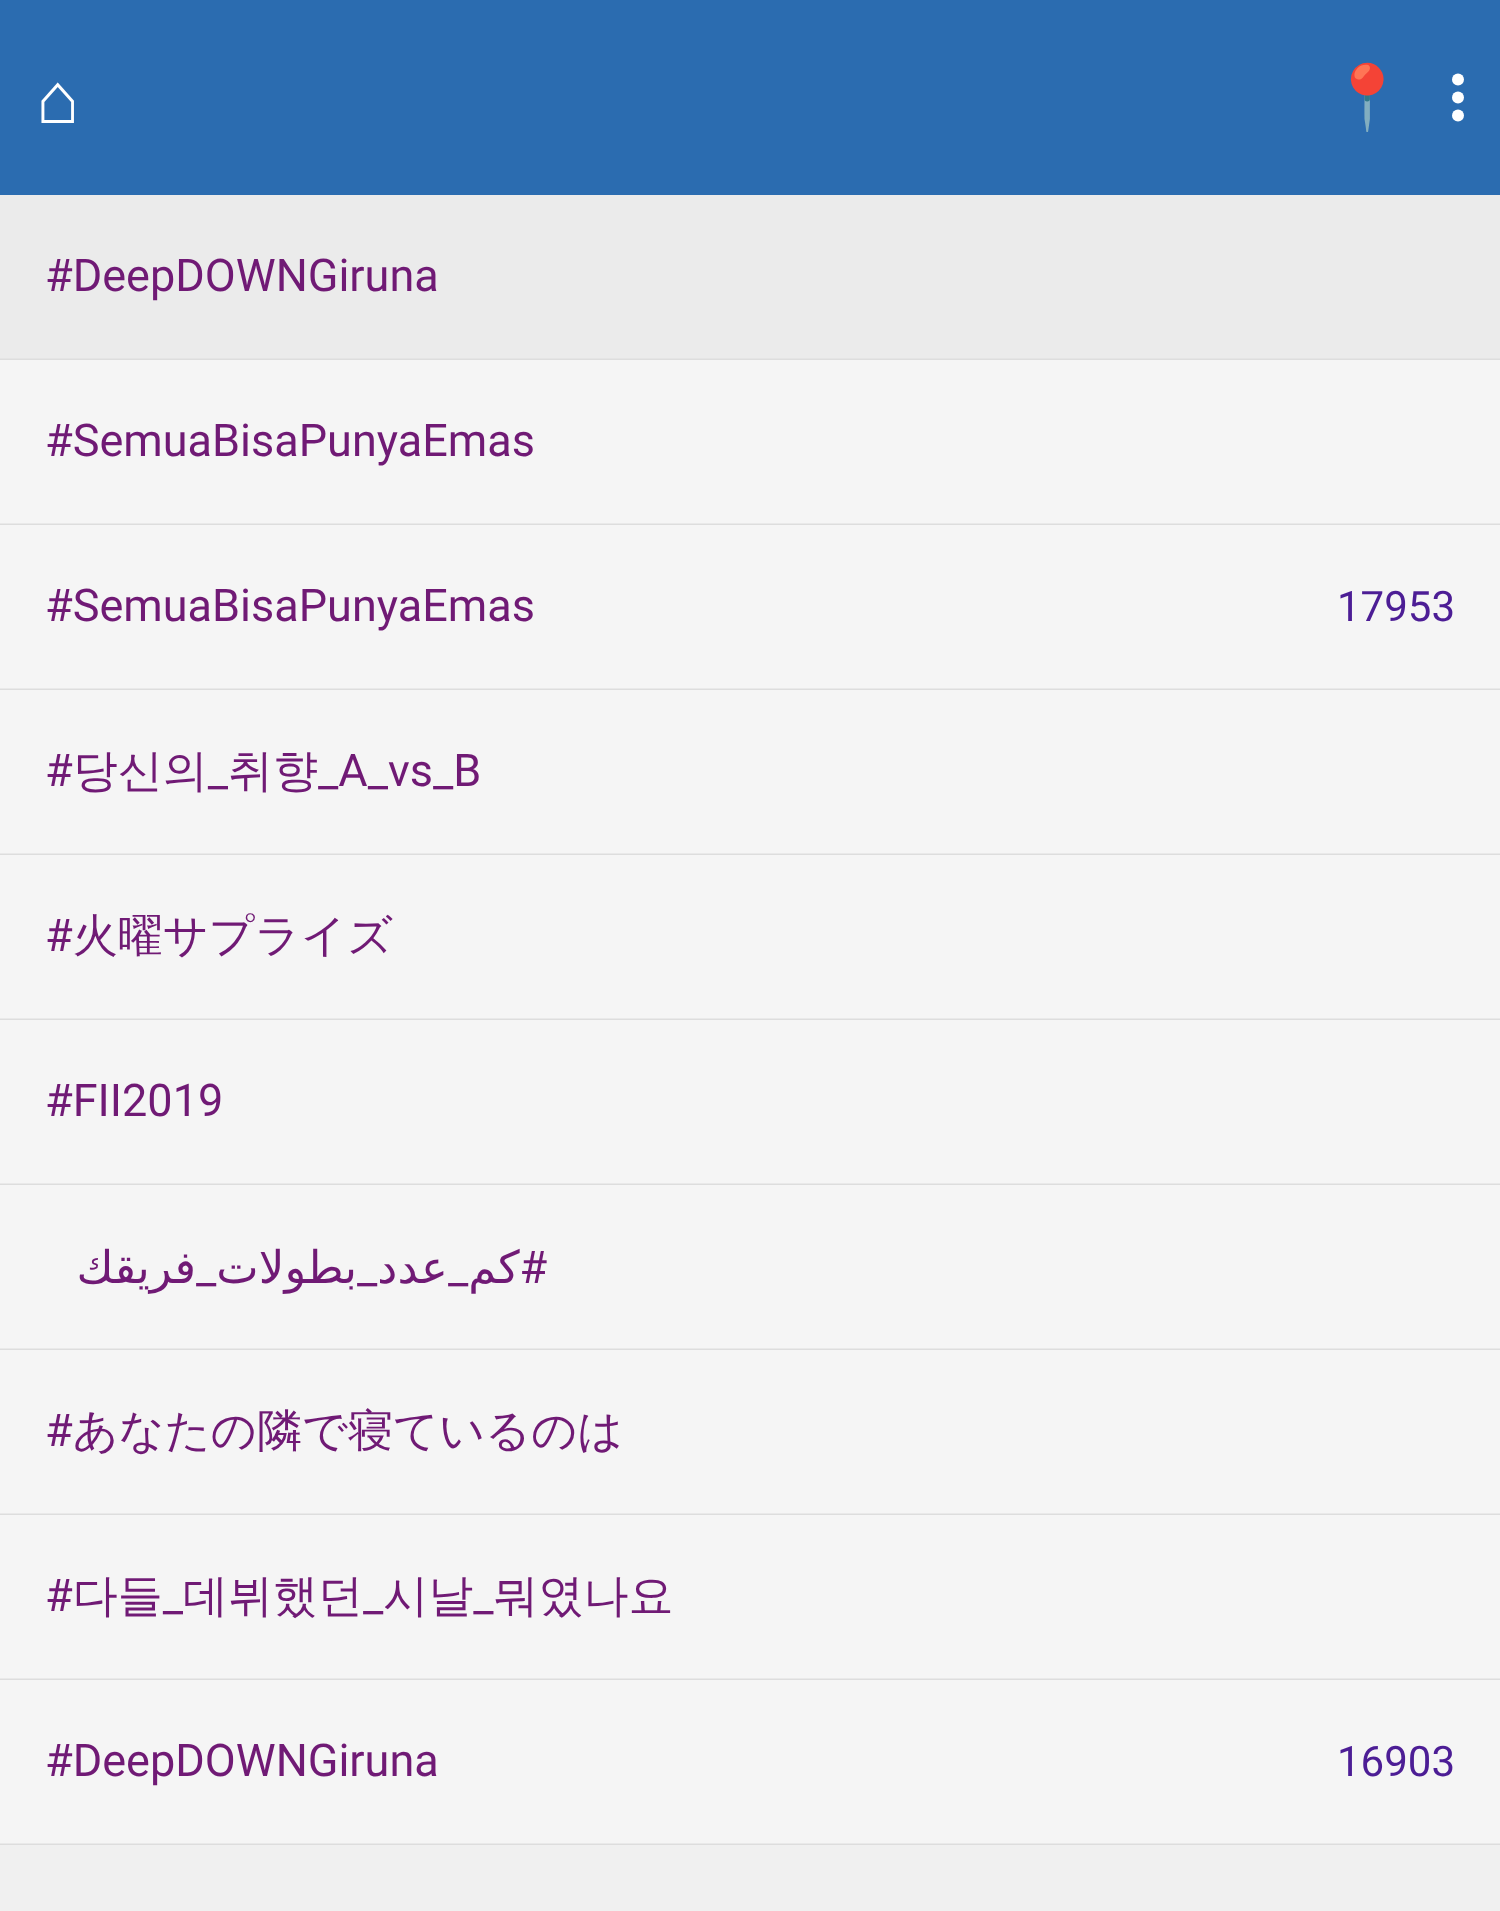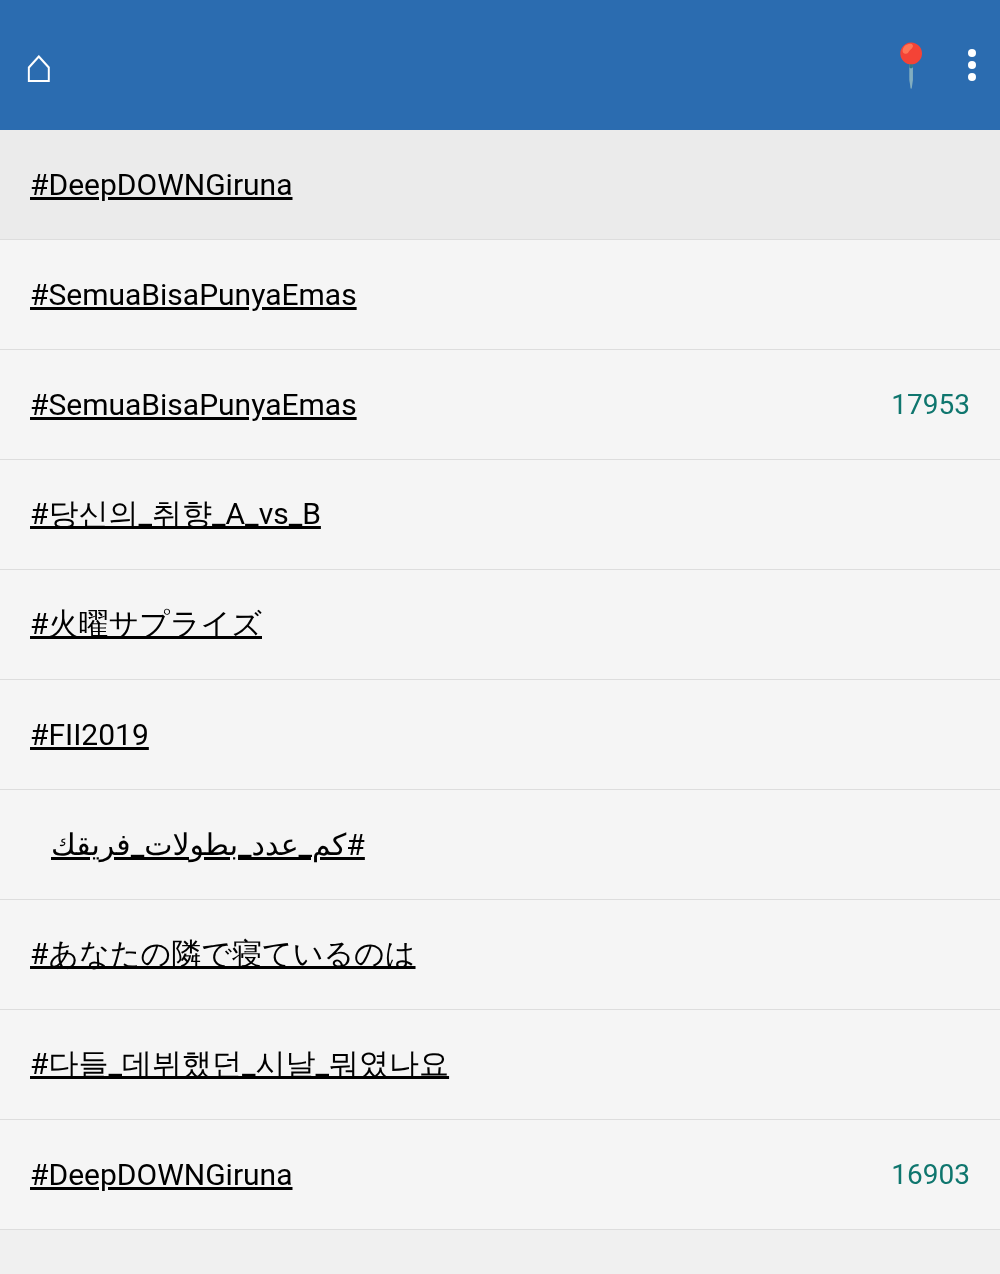--- a/index.html
+++ b/index.html
@@ -85,35 +85,34 @@
       min-height: 110px;
       cursor: pointer;
     }
 
     .trend-item:first-child {
       background: #ebebeb;
     }
 
     .trend-name {
       font-size: 30px;
-      color: #000000;
+      color: #701a75;
       font-weight: 400;
-      text-decoration: underline;
     }
 
     .trend-name.arabic {
       direction: rtl;
       text-align: right;
       font-size: 30px;
       margin-left: 21px;
     }
 
     .trend-count {
       font-size: 28px;
-      color: #0f766e;
+      color: #4c1d95;
       white-space: nowrap;
       margin-left: 20px;
     }
   </style>
 </head>
 <body>
 
 <header class="header">
   <div class="header-left">
     <span class="header-home-icon">⌂</span>

